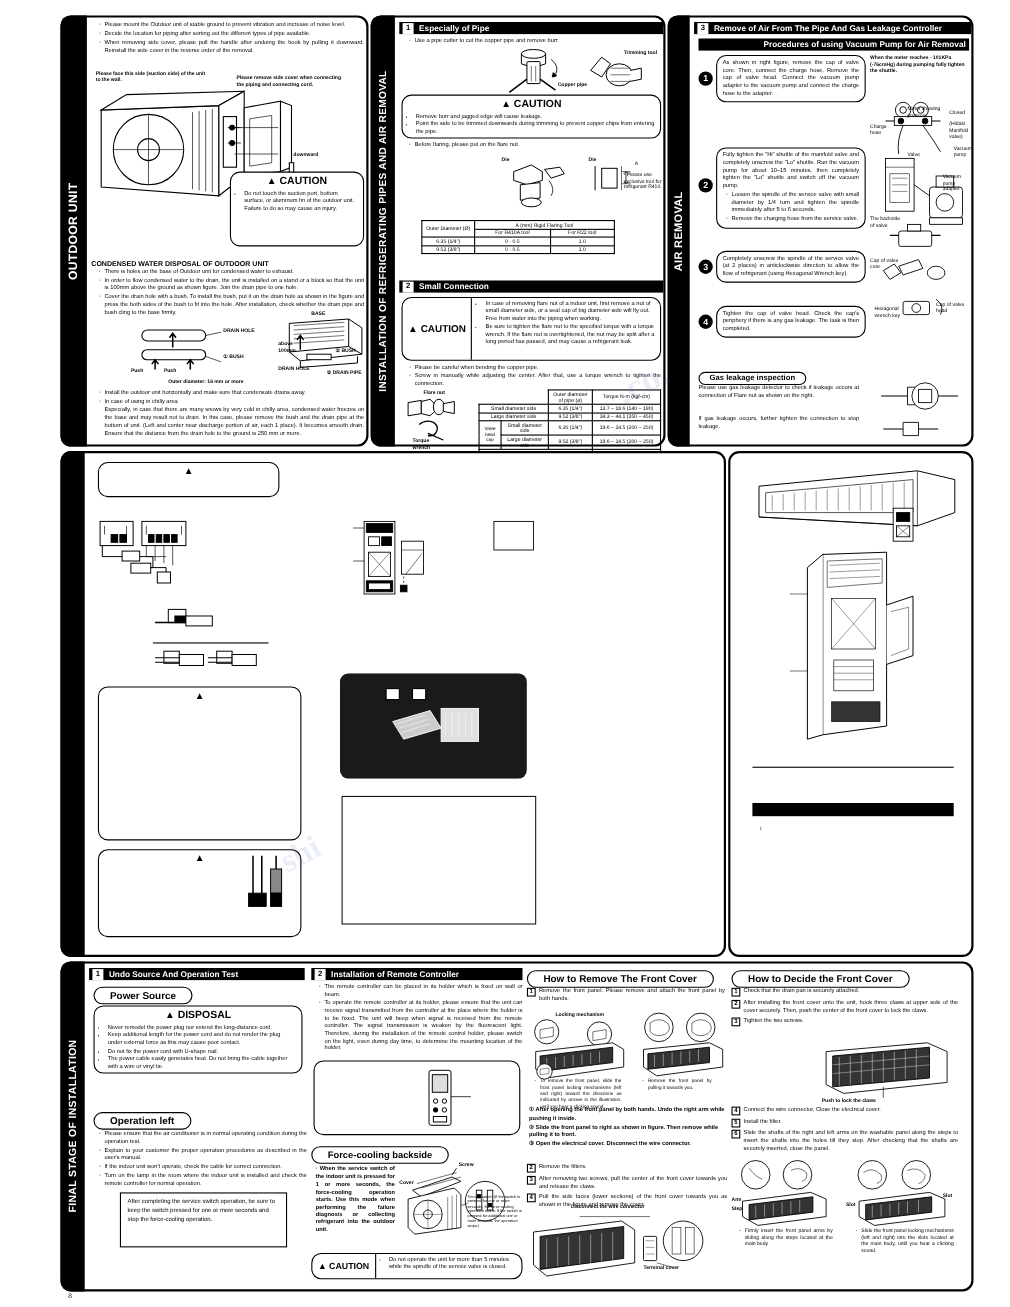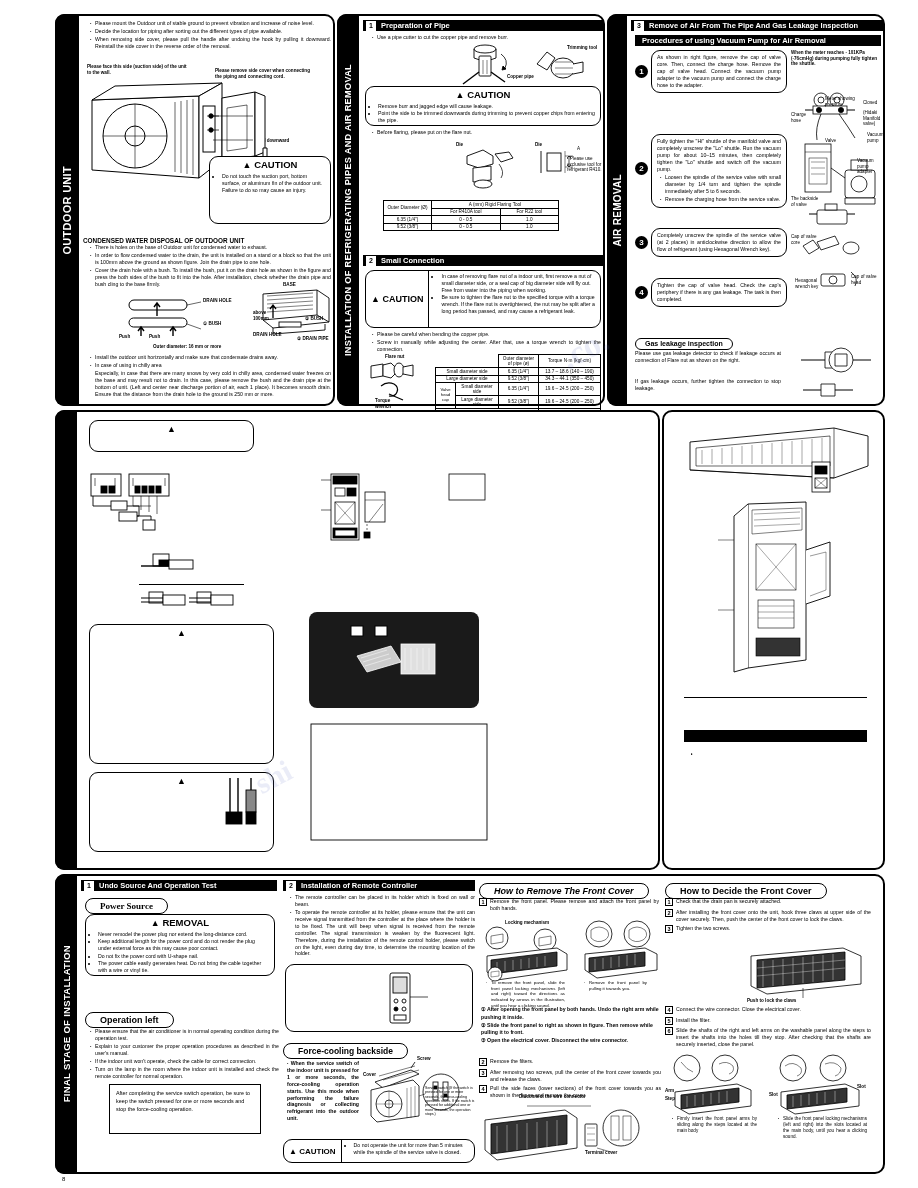--- a/index.html
+++ b/index.html
@@ -268,21 +268,21 @@
     </div>
   </div>
 
   <div class="panel" style="left:337px; top:14px; width:268px; height:392px;">
     <div class="vtab" style="left:-2px; top:-2px; width:22px; height:392px; border-radius:9px 0 0 9px; font-size:9.2px;">
       <span>INSTALLATION OF REFRIGERATING PIPES AND AIR REMOVAL</span>
     </div>
 
     <div class="sechead" style="position:absolute; left:24px; top:4px; width:240px; height:11px;">
       <span class="num">1</span>
-      <span class="ttl">Preparation of Pipe</span>
+      <span class="ttl">Especially of Pipe</span>
     </div>
 
     <div style="position:absolute; left:26px; top:18px; width:236px;">
       <ul class="bul">
         <li>Use a pipe cutter to cut the copper pipe and remove burr.</li>
       </ul>
     </div>
 
     <div class="fig" style="left:118px; top:26px;">
       <svg width="60" height="46" viewBox="0 0 60 46">
@@ -460,24 +460,24 @@
       </table>
   </div>
 
   <div class="panel" style="left:607px; top:14px; width:278px; height:392px;">
     <div class="vtab" style="left:-2px; top:-2px; width:20px; height:392px; border-radius:9px 0 0 9px; font-size:10px;">
       <span>AIR REMOVAL</span>
     </div>
 
     <div class="sechead" style="position:absolute; left:22px; top:4px; width:252px; height:11px;">
       <span class="num">3</span>
-      <span class="ttl">Remove of Air From The Pipe And Gas Leakage Inspection</span>
-    </div>
-
-    <div class="sechead" style="position:absolute; left:26px; top:19px; width:246px; height:11px;">
+      <span class="ttl">Remove of Air From The Pipe And Gas Leakage Controller</span>
+    </div>
+
+    <div class="sechead" style="position:absolute; left:26px; top:19px; width:246px; height:11px;justify-content:flex-end;">
       <span class="ttl" style="padding-left:4px;">Procedures of using Vacuum Pump for Air Removal</span>
     </div>
 
     <div class="steprow" style="position:absolute; left:26px; top:34px; width:152px;">
       <div class="circnum">1</div>
       <div class="stepbox">As shown in right figure, remove the cap of valve core. Then, connect the charge hose. Remove the cap of valve head. Connect the vacuum pump adapter to the vacuum pump and connect the charge hose to the adapter.</div>
     </div>
 
     <div class="steprow" style="position:absolute; left:26px; top:118px; width:152px; align-items:flex-start;">
       <div class="circnum" style="margin-top:28px;">2</div>
@@ -774,28 +774,28 @@
   <div class="panel" style="left:55px; top:874px; width:830px; height:300px;">
     <div class="vtab" style="left:-2px; top:-2px; width:22px; height:300px; border-radius:9px 0 0 9px; font-size:9.5px;">
       <span>FINAL STAGE OF INSTALLATION</span>
     </div>
 
     <div class="sechead" style="position:absolute; left:24px; top:4px; width:196px; height:11px;">
       <span class="num">1</span>
       <span class="ttl">Undo Source And Operation Test</span>
     </div>
 
-    <div style="position:absolute; left:28px; top:19px;font-family:Liberation Serif, serif;">
+    <div style="position:absolute; left:28px; top:19px;">
       <span class="pill">Power Source</span>
     </div>
 
     <div class="cbox" style="position:absolute; left:28px; top:38px; width:190px; height:62px;">
       <div class="cbox-title">
         <span class="tri">▲</span>
-        <span>REMOVAL</span>
+        <span>DISPOSAL</span>
       </div>
       <ul>
         <li>Never remodel the power plug nor extend the long-distance cord.</li>
         <li>Keep additional length for the power cord and do not render the plug under external force as this may cause poor contact.</li>
         <li>Do not fix the power cord with U-shape nail.</li>
         <li>The power cable easily generates heat. Do not bring the cable together with a wire or vinyl tie.</li>
       </ul>
     </div>
 
     <div style="position:absolute; left:28px; top:133px;">
@@ -879,21 +879,21 @@
       <div class="lab" style="font-size:8px;">
         <span class="tri">▲</span>&nbsp;<span>CAUTION</span>
       </div>
       <div class="body">
         <ul>
           <li>Do not operate the unit for more than 5 minutes while the spindle of the service valve is closed.</li>
         </ul>
       </div>
     </div>
 
-    <div style="position:absolute; left:422px; top:4px;font-style:italic;">
+    <div style="position:absolute; left:422px; top:4px;">
       <span class="pill" style="font-size:9px;">How to Remove The Front Cover</span>
     </div>
 
     <ul class="steplist" style="position:absolute; left:422px; top:22px; width:180px;">
       <li>
         <span class="sqnum">1</span>
         <span class="t">Remove the front panel. Please remove and attach the front panel by both hands.</span>
       </li>
     </ul>
 

